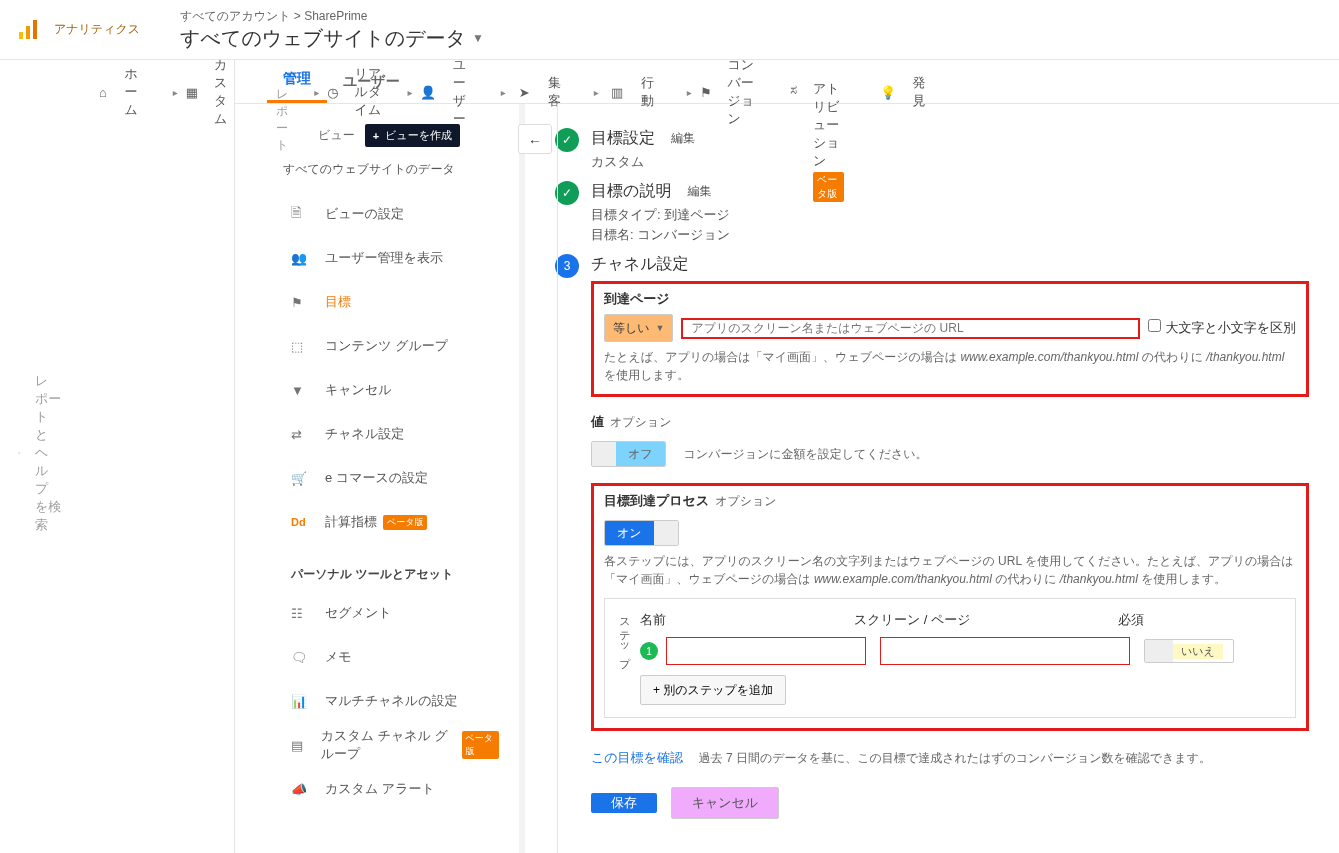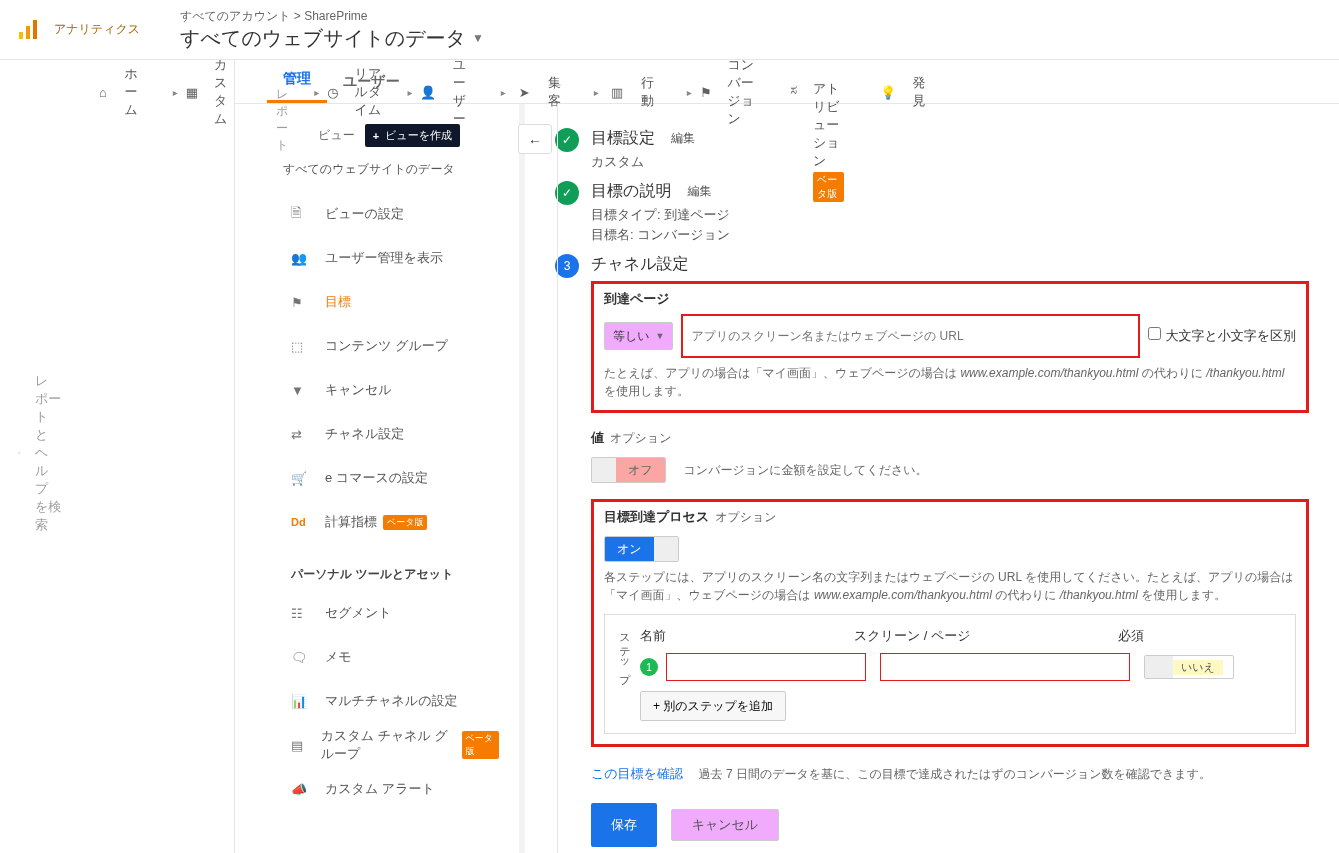--- a/index.html
+++ b/index.html
@@ -60,45 +60,45 @@
 .step-ic.cur  { background:#1a73e8; }
 .step-body { flex:1; }
 .step-title { font-size:16px; color:#333; margin-bottom:4px; display:flex; align-items:center;}
 .step-title .edit { font-size:12px; color:#555; margin-left:16px; cursor:pointer;}
 .step-line { font-size:13px; color:#555; margin-bottom:2px;}
 
 .red-box { border: 3px solid #e21b1b; padding: 6px 10px 10px 10px; margin: 6px 0 16px 0; }
 .sec-label { font-weight:bold; font-size:13px; color:#333; margin-bottom:6px; display:inline-block;}
 .inline-opt { font-size:12px; color:#666; margin-left:6px;}
 .row { display:flex; align-items:center; gap:8px; flex-wrap:wrap;}
-.select-like { border:1px solid #ccc; background:#f0abfc; height:28px; padding:0 8px; display:flex; align-items:center; font-size:12px; cursor:pointer; border-radius:2px;}
+.select-like { border:1px solid #ccc; background:#fdba74; height:28px; padding:0 8px; display:flex; align-items:center; font-size:12px; cursor:pointer; border-radius:2px;}
 .select-like .caret{margin-left:6px;font-size:9px;color:#666;}
-.url-input { border:2px solid #e21b1b; height:44px; flex:1; min-width:300px; padding:0 8px; font-size:12px; color:#999;}
+.url-input { border:2px solid #e21b1b; height:21px; flex:1; min-width:300px; padding:0 8px; font-size:12px; color:#999;}
 .help { font-size:12px; color:#666; margin-top:6px; line-height:1.5;}
 .help i { font-style:italic; }
 
 .switch { display:inline-flex; border:1px solid #ccc; border-radius:2px; overflow:hidden; height:26px;}
 .switch span{display:flex;align-items:center;padding:0 12px;font-size:12px;}
 .switch .on{background:#1a73e8;color:#fff;}
-.switch .off-a{background:#fca5a5;color:#666;}
+.switch .off-a{background:#7dd3fc;color:#666;}
 .switch .knob{background:#eee;width:24px;}
 
 .steps-box { border:1px solid #ddd; padding:12px; margin-top:10px;}
 .steps-head { display:flex; align-items:flex-start; }
 .vlabel { writing-mode: vertical-rl; font-size:11px; color:#555; margin-right:8px; }
 .steps-cols { flex:1; display:grid; grid-template-columns: 200px 250px 90px; gap:14px; align-items:center; }
 .col-h { color:#333; font-size:13px; }
 .step-row { display:flex; align-items:center; margin-top:8px; }
 .num-badge { width:18px; height:18px; border-radius:50%; background:#1db954; color:#fff; font-size:10px; display:flex; align-items:center; justify-content:center; margin-right:8px;}
 .red-input { border:1px solid #e21b1b; height:28px; padding:0 6px; }
 .tiny-switch { border:1px solid #ccc; display:inline-flex; height:24px; align-items:center; border-radius:2px; overflow:hidden;}
 .tiny-switch .k{background:#eee;width:28px;height:100%;}
 .tiny-switch .l{padding:0 8px;font-size:11px;background:#fef9c3;color:#555;}
 .btn-plain { border:1px solid #ccc; background:#f7f7f7; height:30px; padding:0 12px; font-size:12px; cursor:pointer; margin-top:10px; border-radius:2px;}
-.btn-primary { background:#1a73e8; color:#fff; border:none; height:44px; padding:0 20px; font-size:13px; border-radius:2px; cursor:pointer;}
+.btn-primary { background:#1a73e8; color:#fff; border:none; height:20px; padding:0 20px; font-size:13px; border-radius:2px; cursor:pointer;}
 .btn-secondary { background:#f0abfc; color:#555; border:1px solid #ccc; height:32px; padding:0 20px; font-size:13px; border-radius:2px; cursor:pointer; margin-left:10px;}
 .verify { color:#1a73e8; font-size:13px; cursor:pointer; }
 .verify-help { font-size:12px; color:#666; margin-left:12px;}
 .cb{margin-right:4px;}
 </style>
 </head>
 <body>
 
 <div class="topbar">
   <svg class="logo" viewBox="0 0 24 24">

